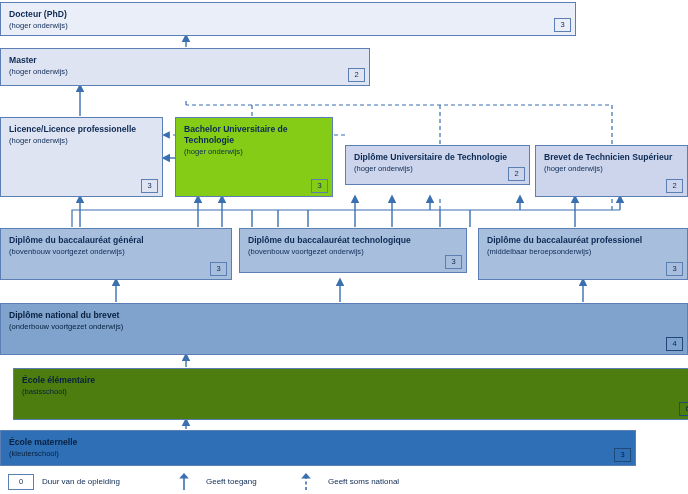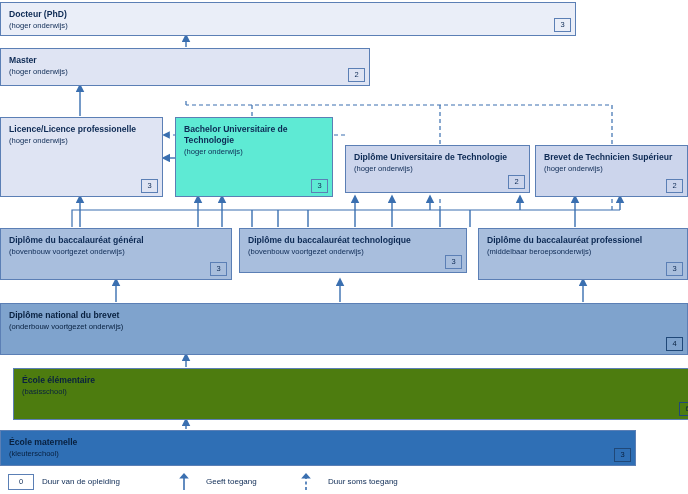--- a/index.html
+++ b/index.html
@@ -40,21 +40,21 @@
     background:transparent;
     font-size:7.5px;
     line-height:12px;
     text-align:center;
     color:#0d2a54;
   }
   
   .c-lightest{background:#eaeef8;}
   .c-light{background:#dfe4f3;}
   .c-mid{background:#ccd5ec;}
-  .c-white{background:#5eead4;}
+  .c-white{background:#84cc16;}
   .c-steel{background:#a8bedd;}
   .c-blue{background:#7fa3cd;color:#08203f;}
   .c-blue2{background:#4d7c0f;color:#08203f;margin-left:13px;}
   .c-blue3{background:#2f6fb5;color:#08203f;}
 
   .c-blue .dur,.c-blue2 .dur,.c-blue3 .dur{border-color:#204878;color:#08203f;}
 
   
   #legend{position:absolute;left:0;top:470px;width:688px;height:24px;}
   .legend-item{position:absolute;font-size:8px;color:#0d2a54;white-space:nowrap;}
@@ -148,21 +148,21 @@
     <div class="sub">(hoger onderwijs)</div>
     <div class="dur">3</div>
   </div>
 
   <div class="box c-white" style="left:175px;top:117px;width:158px;height:80px;">
     <div class="title">Bachelor Universitaire de Technologie</div>
     <div class="sub">(hoger onderwijs)</div>
     <div class="dur">3</div>
   </div>
 
-  <div class="box c-mid" style="left:345px;top:145px;width:185px;height:48px;">
+  <div class="box c-mid" style="left:345px;top:145px;width:185px;height:40px;">
     <div class="title">Diplôme Universitaire de Technologie</div>
     <div class="sub">(hoger onderwijs)</div>
     <div class="dur">2</div>
   </div>
 
   <div class="box c-mid" style="left:535px;top:145px;width:153px;height:52px;">
     <div class="title">Brevet de Technicien Supérieur</div>
     <div class="sub">(hoger onderwijs)</div>
     <div class="dur">2</div>
   </div>
@@ -214,16 +214,16 @@
       </g>
     </svg>
     <div class="legend-item" style="left:206px;top:7px;">Geeft toegang</div>
 
     <svg width="20" height="24" style="left:298px;top:0px;">
       <g stroke="#3a6fb0" stroke-width="1.6" fill="none">
         <line x1="8" y1="20" x2="8" y2="6" stroke-dasharray="3,2.5"></line>
         <path d="M3.2,8.5 L8,3 L12.8,8.5 z" fill="#3a6fb0" stroke="none"></path>
       </g>
     </svg>
-    <div class="legend-item" style="left:328px;top:7px;">Duur soms toegang</div>
+    <div class="legend-item" style="left:328px;top:7px;">Geeft soms national</div>
   </div>
 
 </div>
 
 </body></html>

